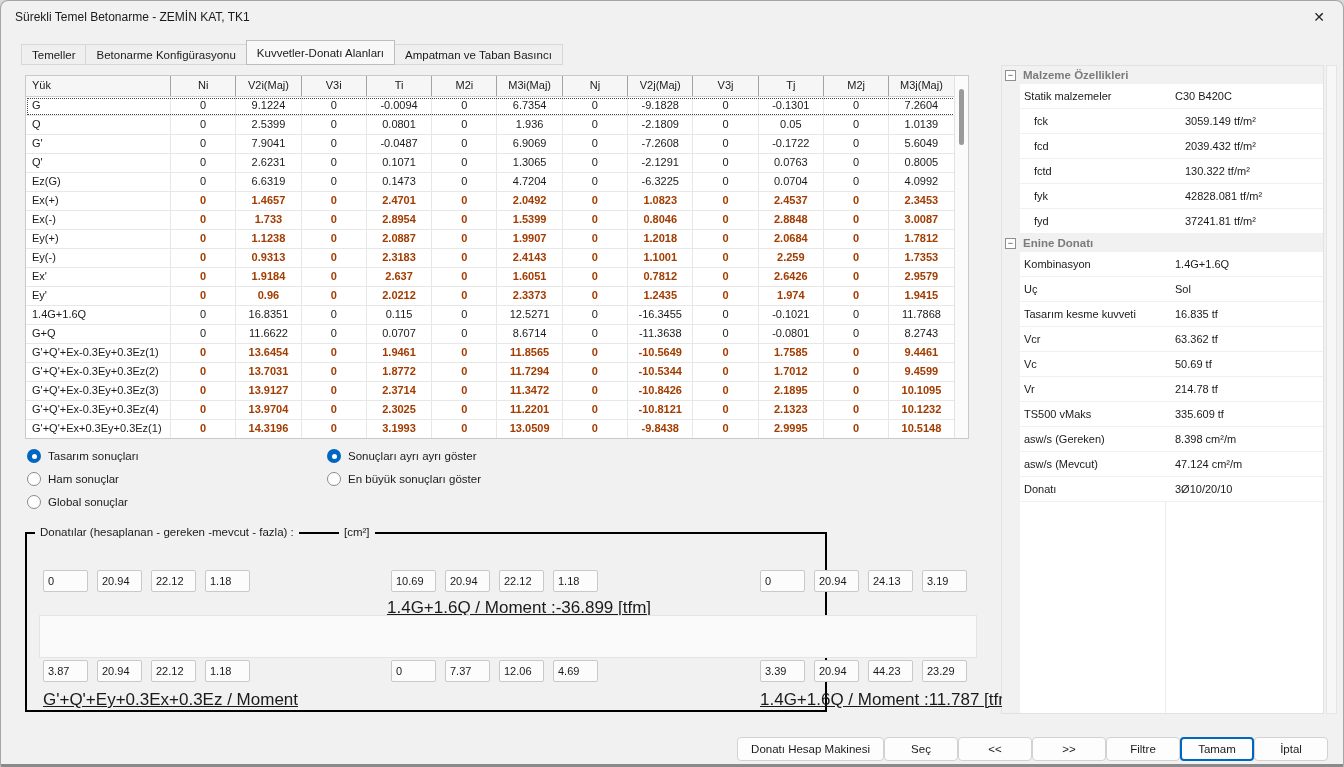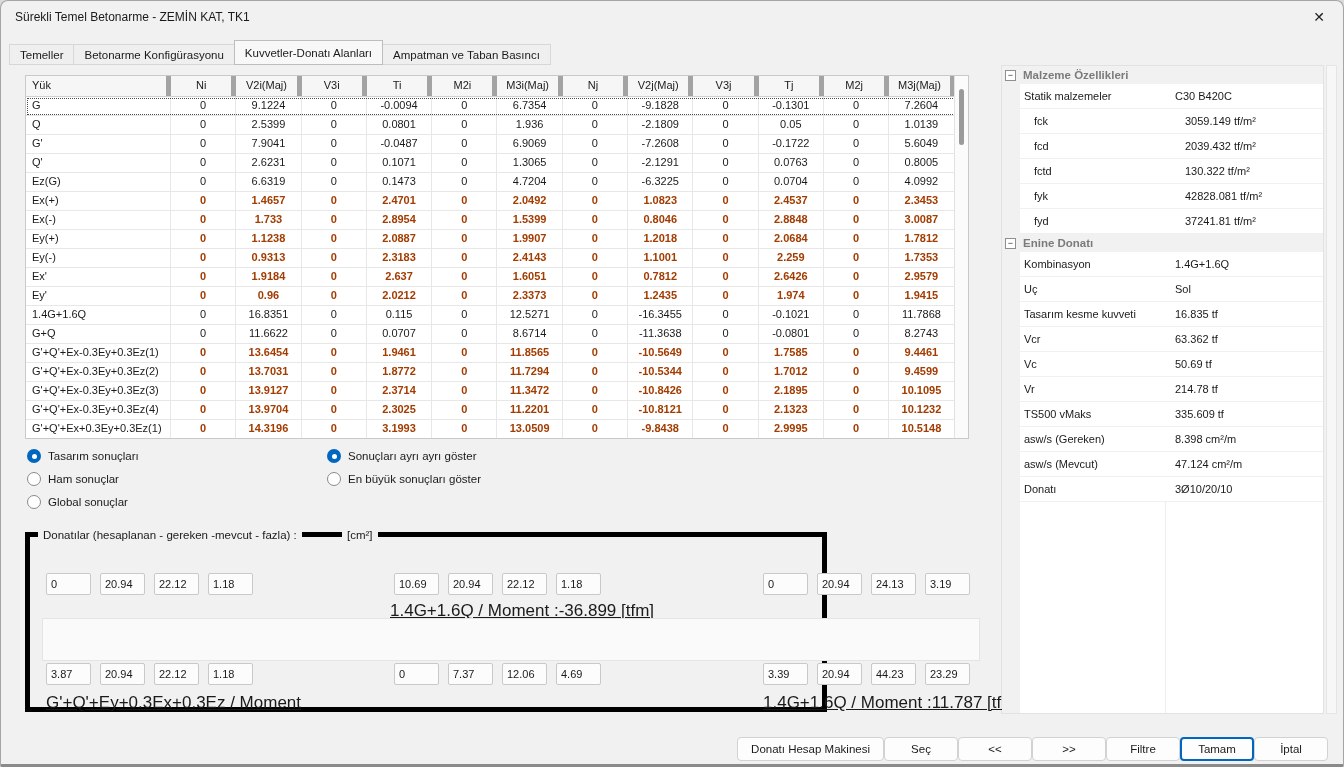--- a/index.html
+++ b/index.html
@@ -6,32 +6,32 @@
   body{width:1344px;height:767px;position:relative;overflow:hidden;
        font-family:"Liberation Sans",sans-serif;background:#dadada;color:#1a1a1a;}
   .dialog{position:absolute;inset:0;background:#f1f1f1;border:1px solid #a6a6a6;
           border-bottom:3px solid #8a8a8a;border-radius:8px 8px 2px 2px;box-sizing:border-box;}
   
   .titlebar{position:absolute;left:0;top:0;right:0;height:34px;}
   .wtitle{position:absolute;left:14px;top:9px;font-size:12px;}
   .close{position:absolute;right:1px;top:1px;width:46px;height:30px;display:flex;
          align-items:center;justify-content:center;font-size:14px;color:#222;border-top-right-radius:8px;}
   
-  .tabs{position:absolute;left:8px;top:39px;display:flex;align-items:flex-end;z-index:2;}
+  .tabs{position:absolute;left:20px;top:39px;display:flex;align-items:flex-end;z-index:2;}
   .tab{box-sizing:border-box;height:21px;line-height:20px;padding:0 10px;font-size:11.5px;
        background:#efefef;border:1px solid #d7d7d7;margin-right:-1px;}
   .tab.active{height:25px;line-height:24px;background:#f8f8f8;border-color:#bdbdbd;z-index:3;position:relative;}
   
   .grid{position:absolute;left:24px;top:74px;width:944px;height:364px;box-sizing:border-box;
         background:#fff;border:1px solid #c9c9c9;overflow:hidden;}
   .trow{display:flex;height:19px;box-sizing:border-box;border-bottom:1px solid #e7e7e7;background:#fff;}
   .trow.thead{height:21px;background:#f6f6f6;border-bottom:1px solid #cfcfcf;}
   .cell{box-sizing:border-box;border-right:1px solid #e7e7e7;overflow:hidden;white-space:nowrap;
         font-size:11px;line-height:17px;}
-  .thead .cell{border-right:5px solid #a3a3a3;line-height:19px;}
+  .thead .cell{border-right:1px solid #a3a3a3;line-height:19px;}
   .lbl{flex:0 0 145px;padding-left:6px;text-align:left;}
   .num{flex:0 0 65.3px;text-align:center;}
   .hl{color:#a33c00;font-weight:bold;}
   .sel{outline:1px dotted #4a4a4a;outline-offset:-2px;}
   .vscroll{position:absolute;right:0;top:0;bottom:0;width:13px;background:#fbfbfb;
            border-left:1px solid #e2e2e2;z-index:4;}
   .vthumb{position:absolute;top:13px;left:4px;width:5px;height:56px;background:#9a9a9a;border-radius:3px;}
   
   .props{position:absolute;left:1000px;top:64px;width:323px;height:649px;box-sizing:border-box;
          background:#fff;border:1px solid #e2e2e2;overflow:hidden;}
@@ -55,21 +55,21 @@
   #radios2{left:326px;top:447px;}
   .radio-row{display:flex;align-items:center;height:16px;margin-bottom:7px;}
   .radio{width:14px;height:14px;border-radius:50%;box-sizing:border-box;border:1px solid #8a8a8a;
          background:#fff;margin-right:7px;position:relative;flex:none;}
   .radio.on{border:none;background:#0067c0;}
   .radio.on::after{content:"";position:absolute;left:4.5px;top:4.5px;width:5px;height:5px;
                    border-radius:50%;background:#fff;}
   .rlabel{font-size:11.5px;}
   
   .gbox{position:absolute;left:24px;top:531px;width:802px;height:180px;box-sizing:border-box;
-        border:5px solid #000000;}
+        border:2px solid #000000;}
   .gbox-title{position:absolute;left:8px;top:-8px;background:#f1f1f1;padding:0 5px;font-size:11.5px;}
   .gbox-unit{position:absolute;left:312px;top:-8px;background:#f1f1f1;padding:0 5px;font-size:11.5px;}
   .vgrp{position:absolute;display:flex;gap:9px;}
   #gt0{left:16px;top:36px;} #gt1{left:364px;top:36px;} #gt2{left:733px;top:36px;}
   #gb0{left:16px;top:126px;} #gb1{left:364px;top:126px;} #gb2{left:733px;top:126px;}
   .vbox{width:45px;height:22px;box-sizing:border-box;border:1px solid #c9c9c9;background:#fcfcfc;
         border-radius:2px;font-size:11px;line-height:20px;padding-left:4px;overflow:hidden;}
   .gcap{position:absolute;font-size:17px;white-space:nowrap;text-decoration:underline;}
   #ct1{left:360px;top:64px;}
   #cb0{left:16px;top:156px;}

